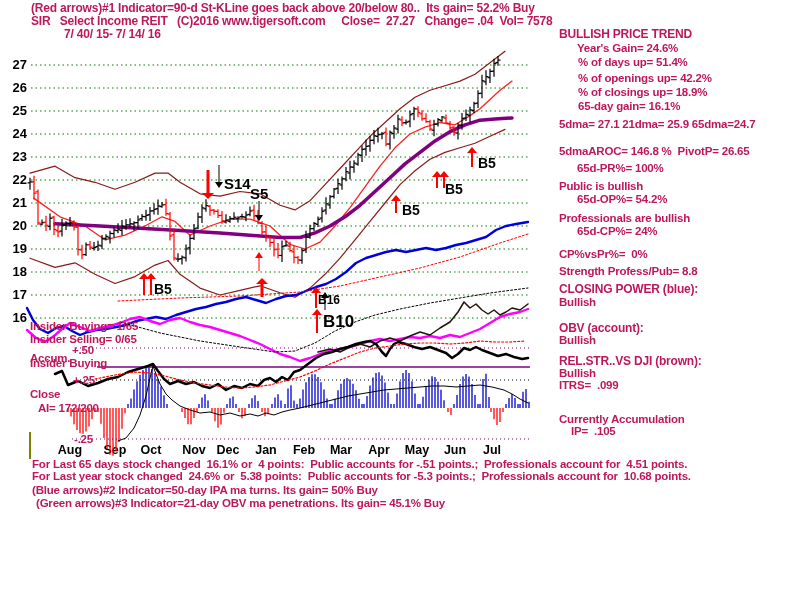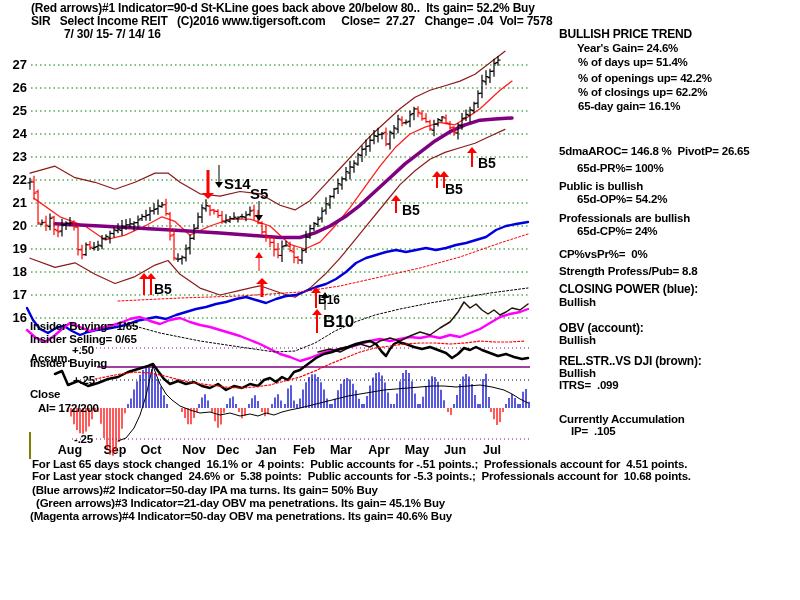--- a/index.html
+++ b/index.html
@@ -1,19 +1,19 @@
 <!DOCTYPE html>
 <html><head>
 <meta charset="utf-8">
 <style>
   html,body{margin:0;padding:0;background:#fff;}
   #win{position:relative;width:800px;height:600px;background:#ffffff;overflow:hidden;
        font-family:"Liberation Sans",sans-serif;}
   .t{position:absolute;white-space:pre;font:bold 11.5px "Liberation Sans",sans-serif;
-     color:#000000;letter-spacing:-0.2px;line-height:12px;padding-left:28px;}
+     color:#be185d;letter-spacing:-0.2px;line-height:12px;padding-left:28px;}
   .big{font-size:12px;}
   #chart-svg{position:absolute;left:0;top:0;}
 </style>
 </head>
 <body>
 <div id="win">
 
   <svg id="chart-svg" width="800" height="600">
       <g>
         <line x1="31" y1="65" x2="530" y2="65" stroke="#008000" stroke-width="1.2" stroke-dasharray="1.5 3"></line>
@@ -646,28 +646,29 @@
         <text x="445" y="194" font-family="Liberation Sans, sans-serif" font-size="14" font-weight="bold">B5</text>
         <text x="478" y="168" font-family="Liberation Sans, sans-serif" font-size="14" font-weight="bold">B5</text>
         <text x="318" y="304" font-family="Liberation Sans, sans-serif" font-size="12" font-weight="bold">B16</text>
         <text x="323" y="327" font-family="Liberation Sans, sans-serif" font-size="17" font-weight="bold">B10</text>
       </g>
       <line x1="30" y1="432" x2="30" y2="459" stroke="#808000" stroke-width="2"></line>
     </svg>
 
   <div class="t big" style="left:3px;top:2px">(Red arrows)#1 Indicator=90-d St-KLine goes back above 20/below 80..  Its gain= 52.2% Buy</div>
   <div class="t big" style="left:3px;top:15px">SIR   Select Income REIT   (C)2016 www.tigersoft.com     Close=  27.27   Change= .04  Vol= 7578</div>
-  <div class="t big" style="left:36px;top:28px">7/ 30/ 15- 7/ 14/ 16</div>
+  <div class="t big" style="left:36px;top:28px">7/ 40/ 15- 7/ 14/ 16</div>
 
   <div class="t big" style="left:531px;top:28px">BULLISH PRICE TREND</div>
   <div class="t" style="left:549px;top:42px">Year's Gain= 24.6%</div>
   <div class="t" style="left:550px;top:56px">% of days up= 51.4%</div>
   <div class="t" style="left:550px;top:72px">% of openings up= 42.2%</div>
-  <div class="t" style="left:550px;top:86px">% of closings up= 62.2%</div>
+  <div class="t" style="left:550px;top:86px">% of closings up= 18.9%</div>
   <div class="t" style="left:550px;top:100px">65-day gain= 16.1%</div>
+  <div class="t" style="left:531px;top:118px">5dma= 27.1 21dma= 25.9 65dma=24.7</div>
   <div class="t" style="left:531px;top:145px">5dmaAROC= 146.8 %  PivotP= 26.65</div>
   <div class="t" style="left:549px;top:162px">65d-PR%= 100%</div>
   <div class="t" style="left:531px;top:180px">Public is bullish</div>
   <div class="t" style="left:549px;top:193px">65d-OP%= 54.2%</div>
   <div class="t" style="left:531px;top:212px">Professionals are bullish</div>
   <div class="t" style="left:549px;top:225px">65d-CP%= 24%</div>
   <div class="t" style="left:531px;top:248px">CP%vsPr%=  0%</div>
   <div class="t" style="left:531px;top:265px">Strength Profess/Pub= 8.8</div>
   <div class="t big" style="left:531px;top:283px">CLOSING POWER (blue):</div>
   <div class="t" style="left:531px;top:296px">Bullish</div>
@@ -686,15 +687,14 @@
   <div class="t" style="left:2px;top:352px">Accum.</div>
   <div class="t" style="left:45px;top:374px">+.25</div>
   <div class="t" style="left:2px;top:388px">Close</div>
   <div class="t" style="left:10px;top:402px">AI= 172/200</div>
   <div class="t" style="left:46px;top:433px">-.25</div>
 
   <div class="t" style="left:4px;top:458px">For Last 65 days stock changed  16.1% or  4 points:  Public accounts for -.51 points.;  Professionals account for  4.51 points.</div>
   <div class="t" style="left:4px;top:470px">For Last year stock changed  24.6% or  5.38 points:  Public accounts for -5.3 points.;  Professionals account for  10.68 points.</div>
   <div class="t" style="left:4px;top:484px">(Blue arrows)#2 Indicator=50-day IPA ma turns. Its gain= 50% Buy</div>
   <div class="t" style="left:8px;top:497px">(Green arrows)#3 Indicator=21-day OBV ma penetrations. Its gain= 45.1% Buy</div>
-  <div class="t" style="left:2px;top:510px">(Magenta arrows)#4 Indicator=50-day OBV ma penetrations. Its gain= 40.6% Buy</div>
 
 </div>
 
 </body></html>

